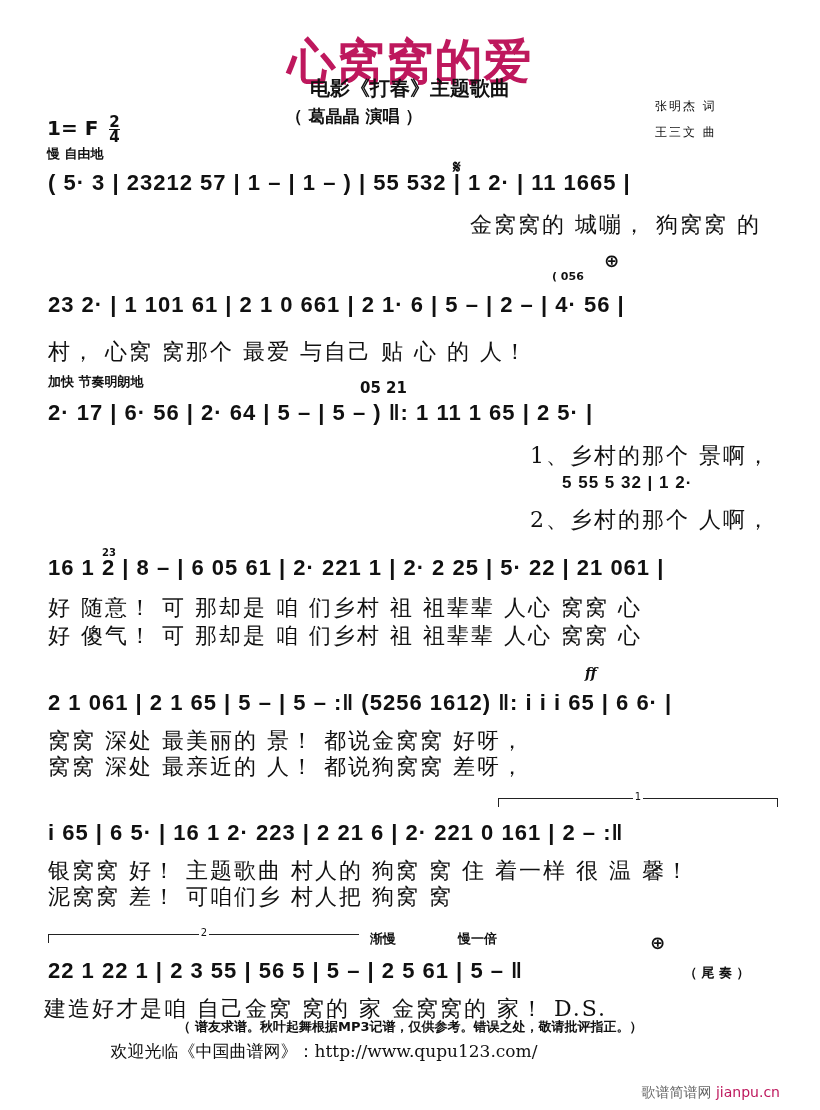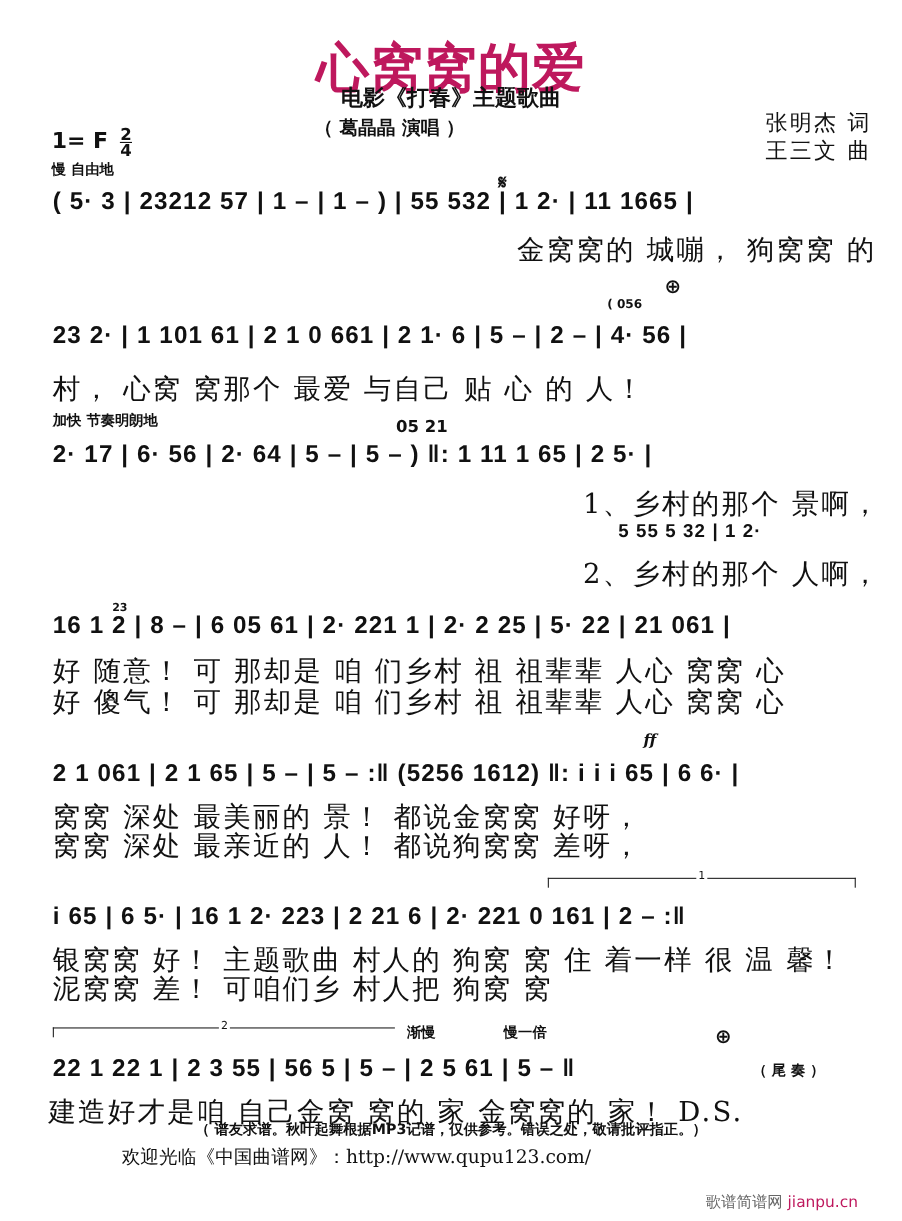--- a/index.html
+++ b/index.html
@@ -2,27 +2,27 @@
 <html><head>
 <meta charset="utf-8">
 <style>
   html, body { margin:0; padding:0; background:#ffffff; }
   body { width:820px; height:1110px; position:relative; overflow:hidden;
          font-family:"DejaVu Sans", sans-serif; color:#111; }
   .abs { position:absolute; white-space:nowrap; }
   .title { left:0; width:820px; top:30px; text-align:center; font-size:48px; font-weight:bold; color:#be185d; letter-spacing:1px; }
   .subtitle { left:0; width:820px; top:75px; text-align:center; font-size:20px; font-weight:bold; }
   .singer { left:0; width:708px; top:105px; text-align:center; font-size:17px; font-weight:bold; }
-  .credit { font-size:20px; letter-spacing:2px;margin-left:41px; }
+  .credit { font-size:12px; letter-spacing:2px; }
   .key { left:47px; top:115px; font-size:20px; font-weight:bold; }
   .timesig { display:inline-block; vertical-align:middle; text-align:center; font-size:15px; line-height:14px; margin-left:4px; }
   .tempo { font-size:13px; font-weight:bold; }
   .row { position:absolute; left:40px; width:760px; }
   .notes { position:absolute; left:0; font-size:22px; font-weight:bold; font-family:"Liberation Sans", sans-serif; letter-spacing:1px; white-space:nowrap; }
-  .lyric { position:absolute; font-size:25px; white-space:nowrap; letter-spacing:2px; font-family:"DejaVu Serif", serif; }
+  .lyric { position:absolute; font-size:22px; white-space:nowrap; letter-spacing:2px; font-family:"DejaVu Serif", serif; }
   .small { font-size:13px; font-weight:bold; }
   .symbol { font-size:18px; font-weight:bold; }
   .volta { position:absolute; border-top:1.5px solid #222; border-left:1.5px solid #222; border-right:1.5px solid #222; height:8px; font-size:10px; text-align:center; }
   .footer-note { left:0; width:820px; top:1018px; text-align:center; font-size:13px; font-weight:bold; }
   .footer-url { left:0; width:648px; top:1040px; text-align:center; font-size:17px; font-family:"DejaVu Serif", serif; }
   .watermark { right:40px; top:1084px; font-size:14px; color:#666; }
   .watermark .brand { color:#be185d; }
 </style>
 </head>
 <body>

